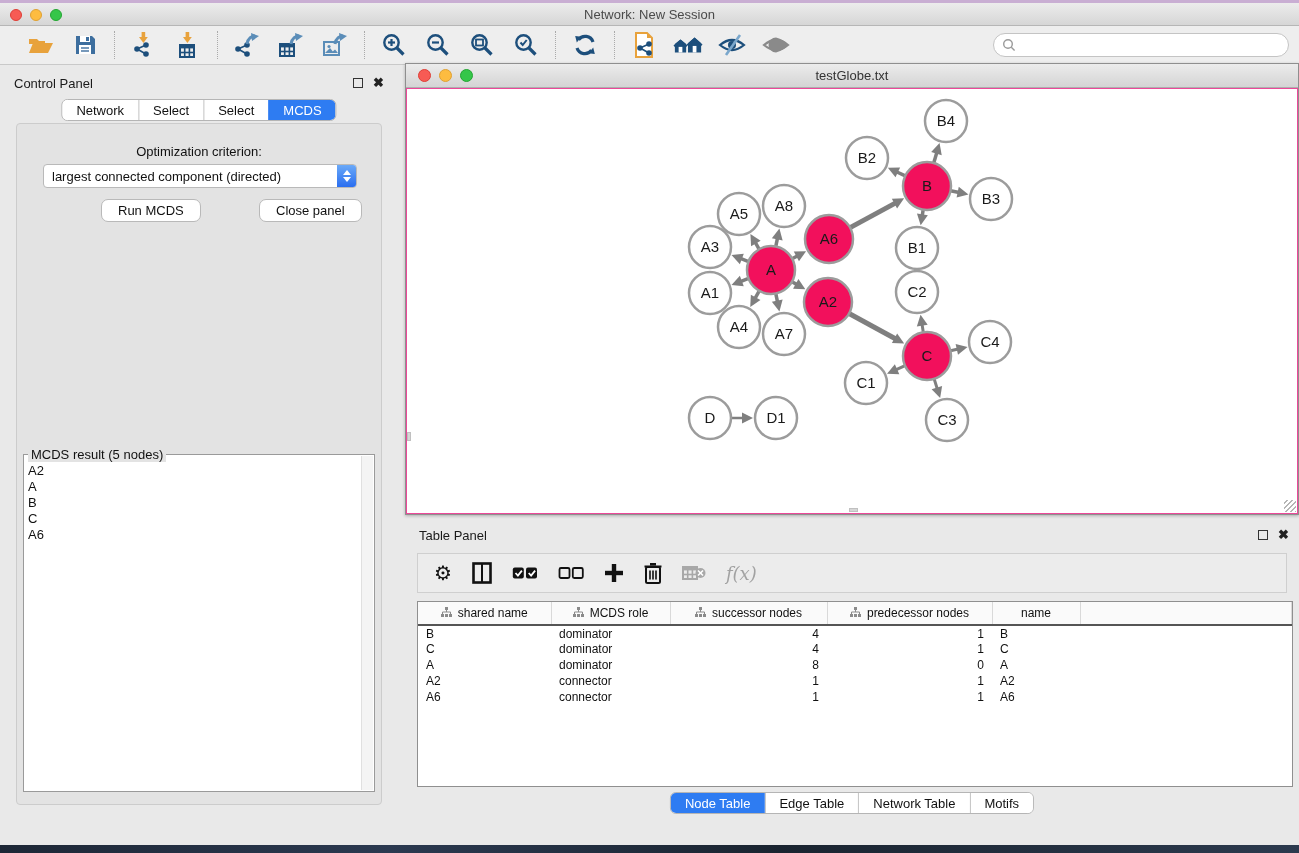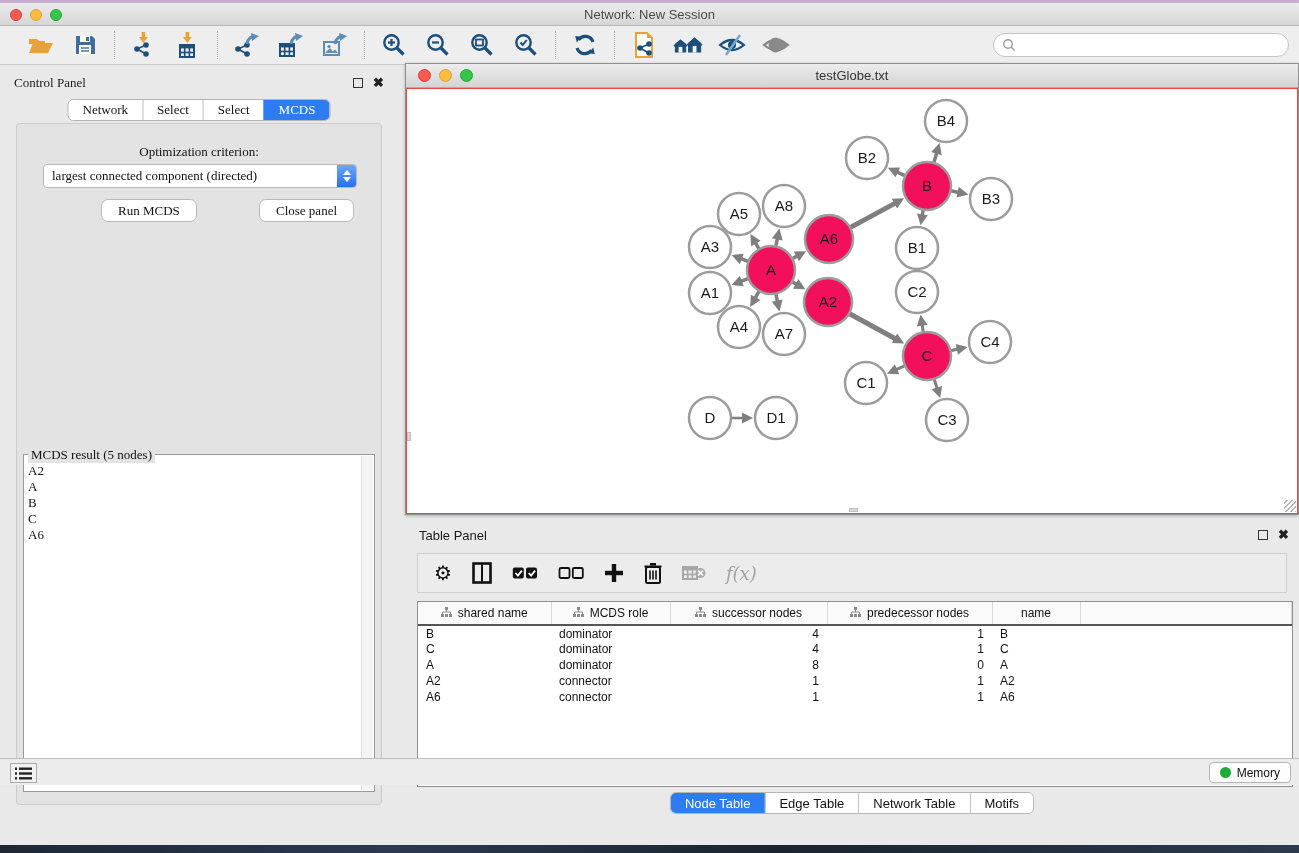--- a/index.html
+++ b/index.html
@@ -27,21 +27,21 @@
   #search { width:296px; height:24px; border:1px solid #c4c4c4; border-radius:12px; background:#fff;
     display:flex; align-items:center; padding-left:8px; color:#9a9a9a; }
   #search input { border:none; outline:none; flex:1; font-size:12px; background:transparent; }
 
   
   .panel-title { font-size:13px; color:#1a1a1a; }
   .float-btn { width:10px; height:10px; border:1.6px solid #333; display:inline-block; cursor:pointer; }
   .close-btn { font-size:13px; font-weight:bold; color:#222; cursor:pointer; line-height:10px; }
 
   
-  #control-panel { left:8px; top:68px; width:382px; height:742px; background:#e9e9e9;font-family:Liberation Serif, serif; }
+  #control-panel { left:8px; top:68px; width:382px; height:742px; background:#e9e9e9; }
   #cp-header { position:absolute; left:0; top:0; width:100%; height:24px; display:flex; align-items:center; }
   #cp-header .panel-title { margin-left:6px; }
   #cp-header .btns { margin-left:auto; margin-right:6px; display:flex; gap:10px; align-items:center; }
   .seg-tabs { display:flex; border:1px solid #b5b5b5; border-radius:6px; background:#fff; overflow:hidden; height:22px; }
   .seg-tab { padding:0 14px; font-size:13px; display:flex; align-items:center; cursor:pointer; border-left:1px solid #c3c3c3; color:#111; background:#fff; white-space:nowrap; }
   .seg-tab:first-child { border-left:none; }
   .seg-tab.active { background:#2e7cf2; color:#fff; border-left-color:#2e7cf2; }
   #cp-tabs { position:absolute; top:28px; left:50%; transform:translateX(-50%);justify-content:center; }
   #cp-body { position:absolute; left:8px; top:52px; width:366px; height:682px;
     background:#e3e3e3; border:1px solid #cccccc; border-radius:4px; }
@@ -59,21 +59,21 @@
   #close-panel-btn { left:194px;margin-left:48px; }
   #mcds-result { position:absolute; left:6px; top:330px; width:352px; height:338px; background:#fff;
     border:1px solid #9a9a9a; }
   #mcds-legend { position:absolute; top:-8px; left:4px; background:#e3e3e3; padding:0 3px; font-size:13px; color:#111; }
   #mcds-list { position:absolute; left:2px; top:8px; right:14px; bottom:2px; overflow:hidden; font-size:13px; color:#111; }
   #mcds-list div { line-height:16px; padding-left:2px; }
   #mcds-scroll { position:absolute; right:1px; top:1px; width:12px; height:calc(100% - 2px);
     background:#f4f4f4; border-left:1px solid #e0e0e0; }
 
   
-  #net-window { left:405px; top:60px; width:894px; height:452px; background:#ef4444;
+  #net-window { left:405px; top:60px; width:894px; height:452px; background:#ec4899;
     border:1px solid #8f8f8f; box-shadow:0 1px 3px rgba(0,0,0,.25); }
   #net-titlebar { position:absolute; left:0; top:0; width:100%; height:24px;
     background:linear-gradient(#ececec,#d4d4d4); border-bottom:1px solid #aeaeae;
     display:flex; align-items:center; justify-content:center; font-size:13px; color:#333; }
   #net-titlebar .lights { top:5px; left:12px; }
   #net-titlebar .light { width:13px; height:13px; }
   #net-canvas { position:absolute; left:1px; top:25px; width:890px; height:424px; background:#fff; }
   #resize-grip { position:absolute; right:2px; bottom:2px; width:12px; height:12px; cursor:nwse-resize;
     background:repeating-linear-gradient(135deg,transparent 0 2px,#b5b5b5 2px 3.5px); }
   .scroll-nub { position:absolute; background:#d6d6d6; border:1px solid #c0c0c0; }
@@ -595,31 +595,15 @@
       </table>
     </div>
     <div id="tp-tabs" class="seg-tabs">
         <span class="seg-tab active">Node Table</span>
         <span class="seg-tab">Edge Table</span>
         <span class="seg-tab">Network Table</span>
         <span class="seg-tab">Motifs</span>
       </div>
   </div>
 
-  <div id="statusbar" class="abs">
-    <div id="list-btn">
-      <svg width="17" height="13" viewBox="0 0 17 13">
-        <rect x="0" y="0.5" width="2" height="2.4" fill="#222"></rect>
-          <rect x="4" y="0.5" width="13" height="2.4" fill="#222"></rect>
-        <rect x="0" y="5.3" width="2" height="2.4" fill="#222"></rect>
-          <rect x="4" y="5.3" width="13" height="2.4" fill="#222"></rect>
-        <rect x="0" y="10.1" width="2" height="2.4" fill="#222"></rect>
-          <rect x="4" y="10.1" width="13" height="2.4" fill="#222"></rect>
-      </svg>
-    </div>
-    <div id="memory-btn">
-      <span id="memory-dot"></span>
-      <span>Memory</span>
-    </div>
-  </div>
 </div>
 
 <div id="desktop-bottom" class="abs"></div>
 
 </body></html>

